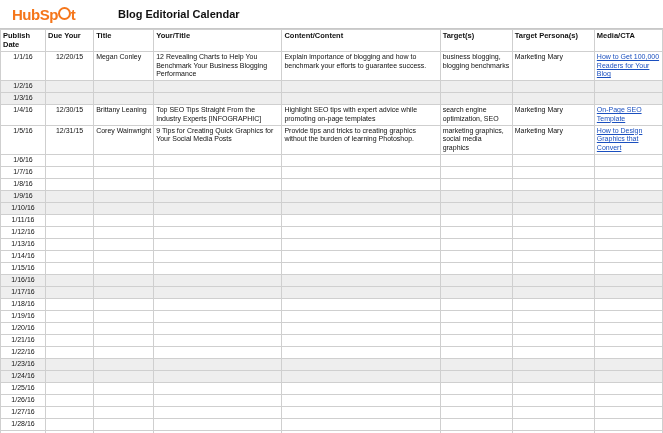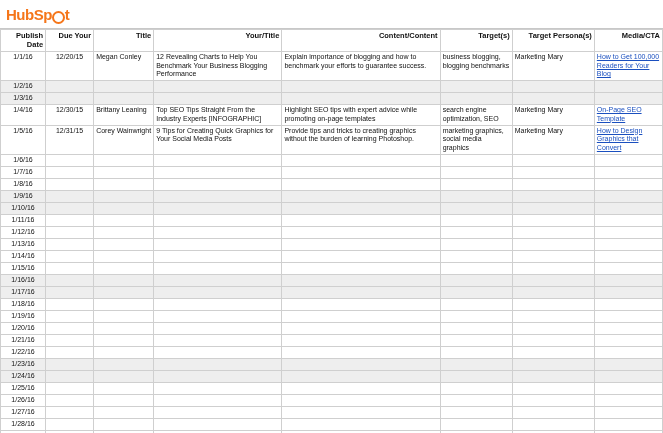--- a/index.html
+++ b/index.html
@@ -18,27 +18,27 @@
   
   .header {
     height: 28px;
     display: flex;
     align-items: center;
     border-bottom: 1px solid #c8c8c8;
     background: #ffffff;
   }
   .logo {
     width: 92px;
-    padding-left: 6px;
+    padding-left: 12px;
     font-size: 15px;
     font-weight: bold;
     color: #f5761a;
     letter-spacing: -0.5px;
     display: flex;
-    align-items: flex-end;
+    align-items: flex-start;
   }
   .logo .sprocket {
     display: inline-block;
     width: 9px;
     height: 9px;
     border: 2px solid #f5761a;
     border-radius: 50%;
     margin: 0 0px 0 0px;
     position: relative;
     top: 1px;
@@ -61,21 +61,21 @@
     border: 1px solid #cfcfcf;
     padding: 1px 2px;
     vertical-align: top;
     overflow: hidden;
     line-height: 1.25;
     height: 9px;
   }
   thead th {
     font-weight: bold;
     font-size: 7.5px;
-    text-align: right;
+    text-align: left;
     background: #ffffff;
     border-bottom: 1px solid #9a9a9a;
     border-top: 1px solid #9a9a9a;
     height: 11px;
     vertical-align: bottom;
   }
   .c0 { width: 45px; text-align: center; }
   .c1 { width: 48px; text-align: center; }
   .c2 { width: 60px; }
   .c3 { width: 128px; }
@@ -100,20 +100,21 @@
 <body>
 
 <div id="page">
 
   <div class="header">
     <div class="logo">
       <span>HubSp</span>
         <span class="sprocket"></span>
         <span>t</span>
     </div>
+    <div class="doc-title">Blog Editorial Calendar</div>
   </div>
 
   <table class="grid">
     <colgroup>
       <col class="c0">
         <col class="c1">
         <col class="c2">
         <col class="c3">
       <col class="c4">
         <col class="c5">

